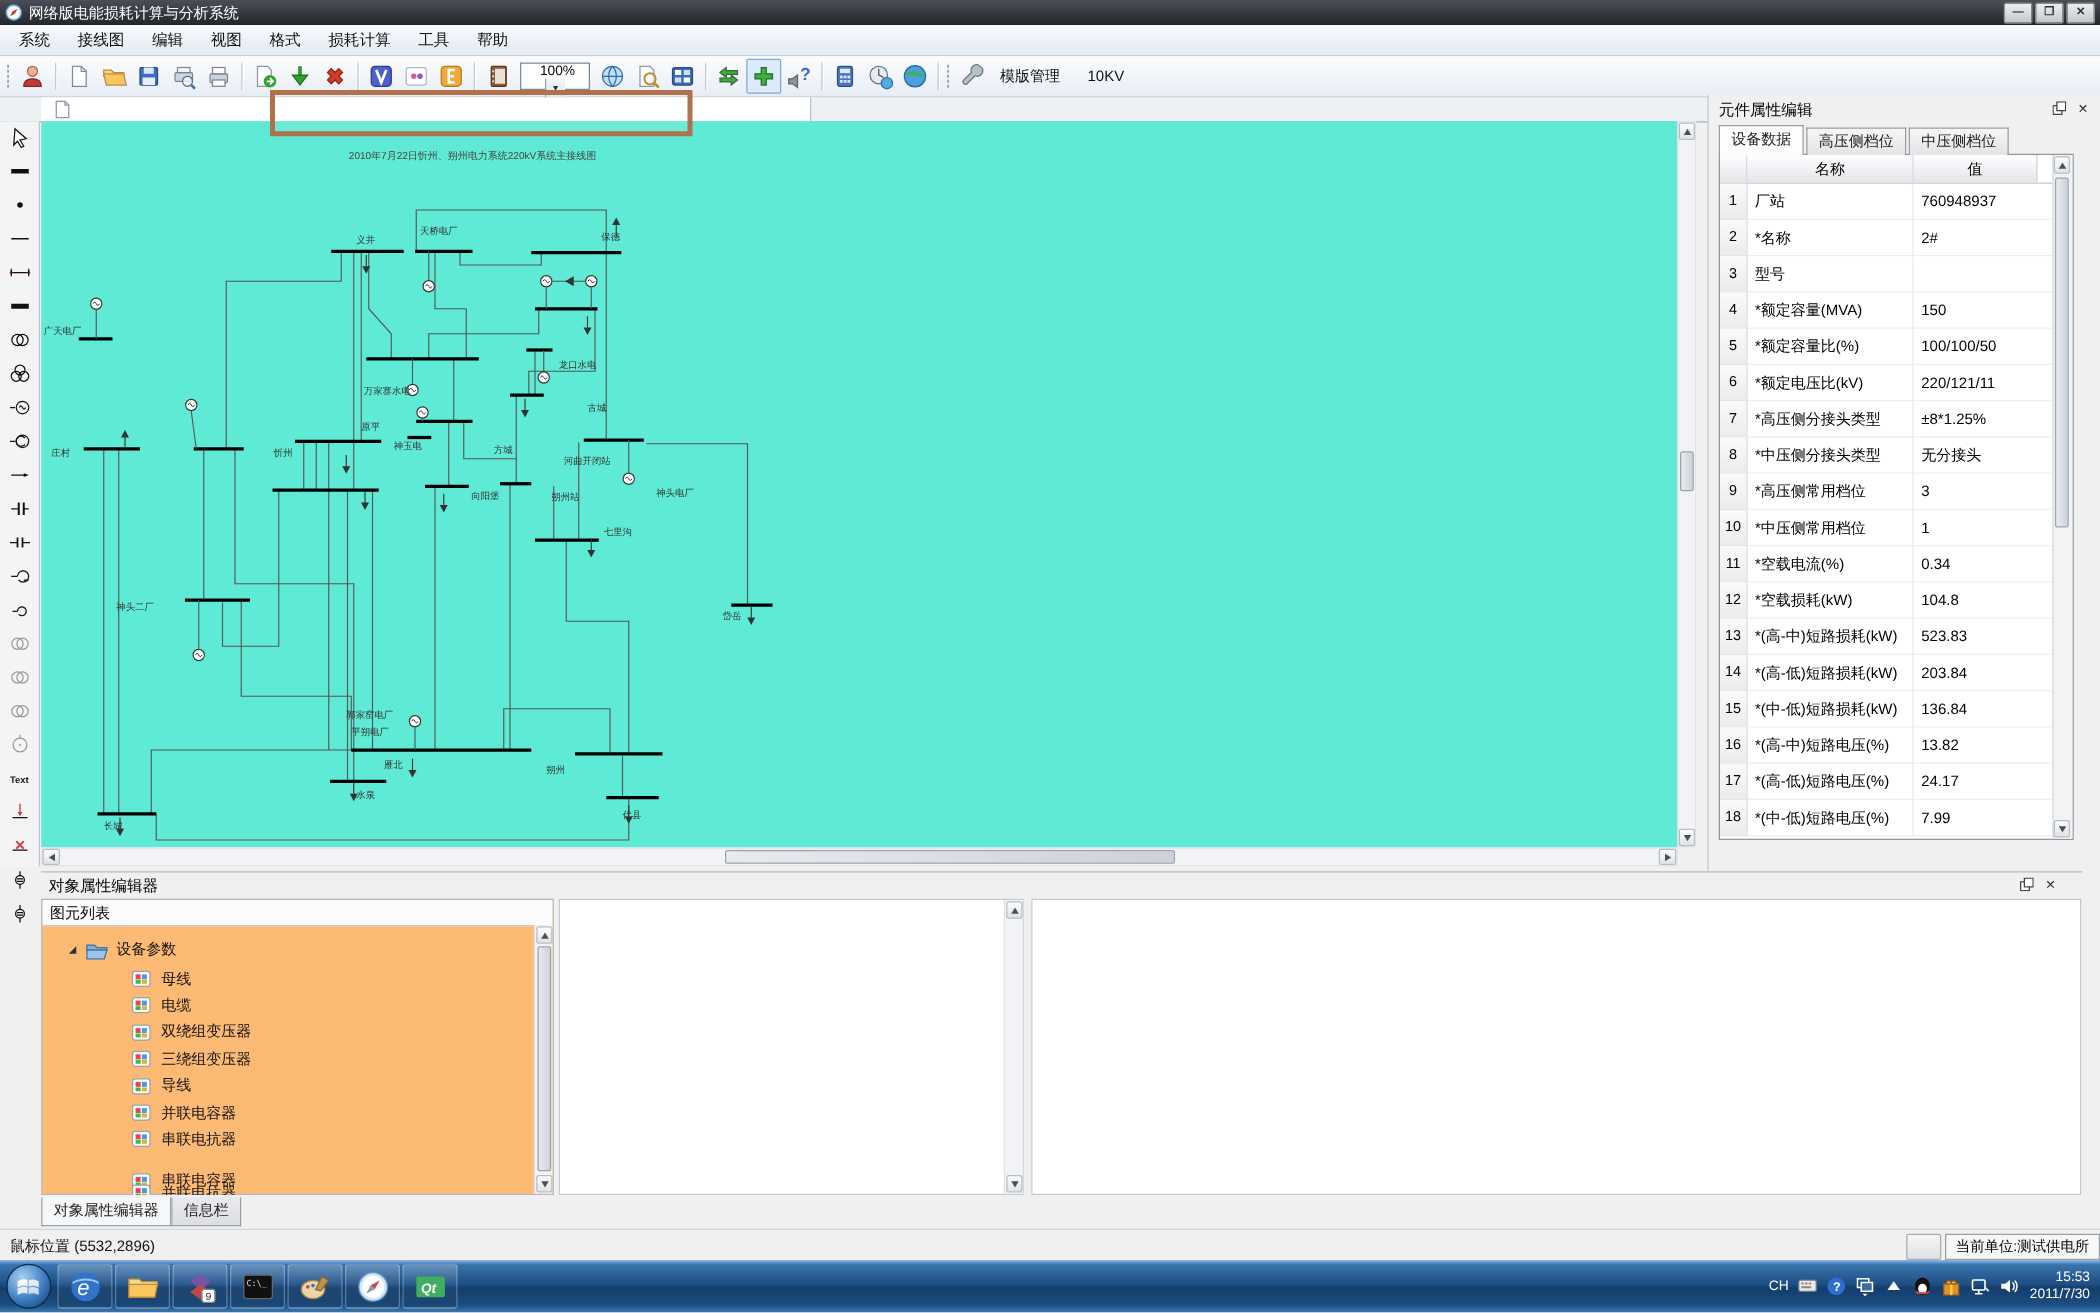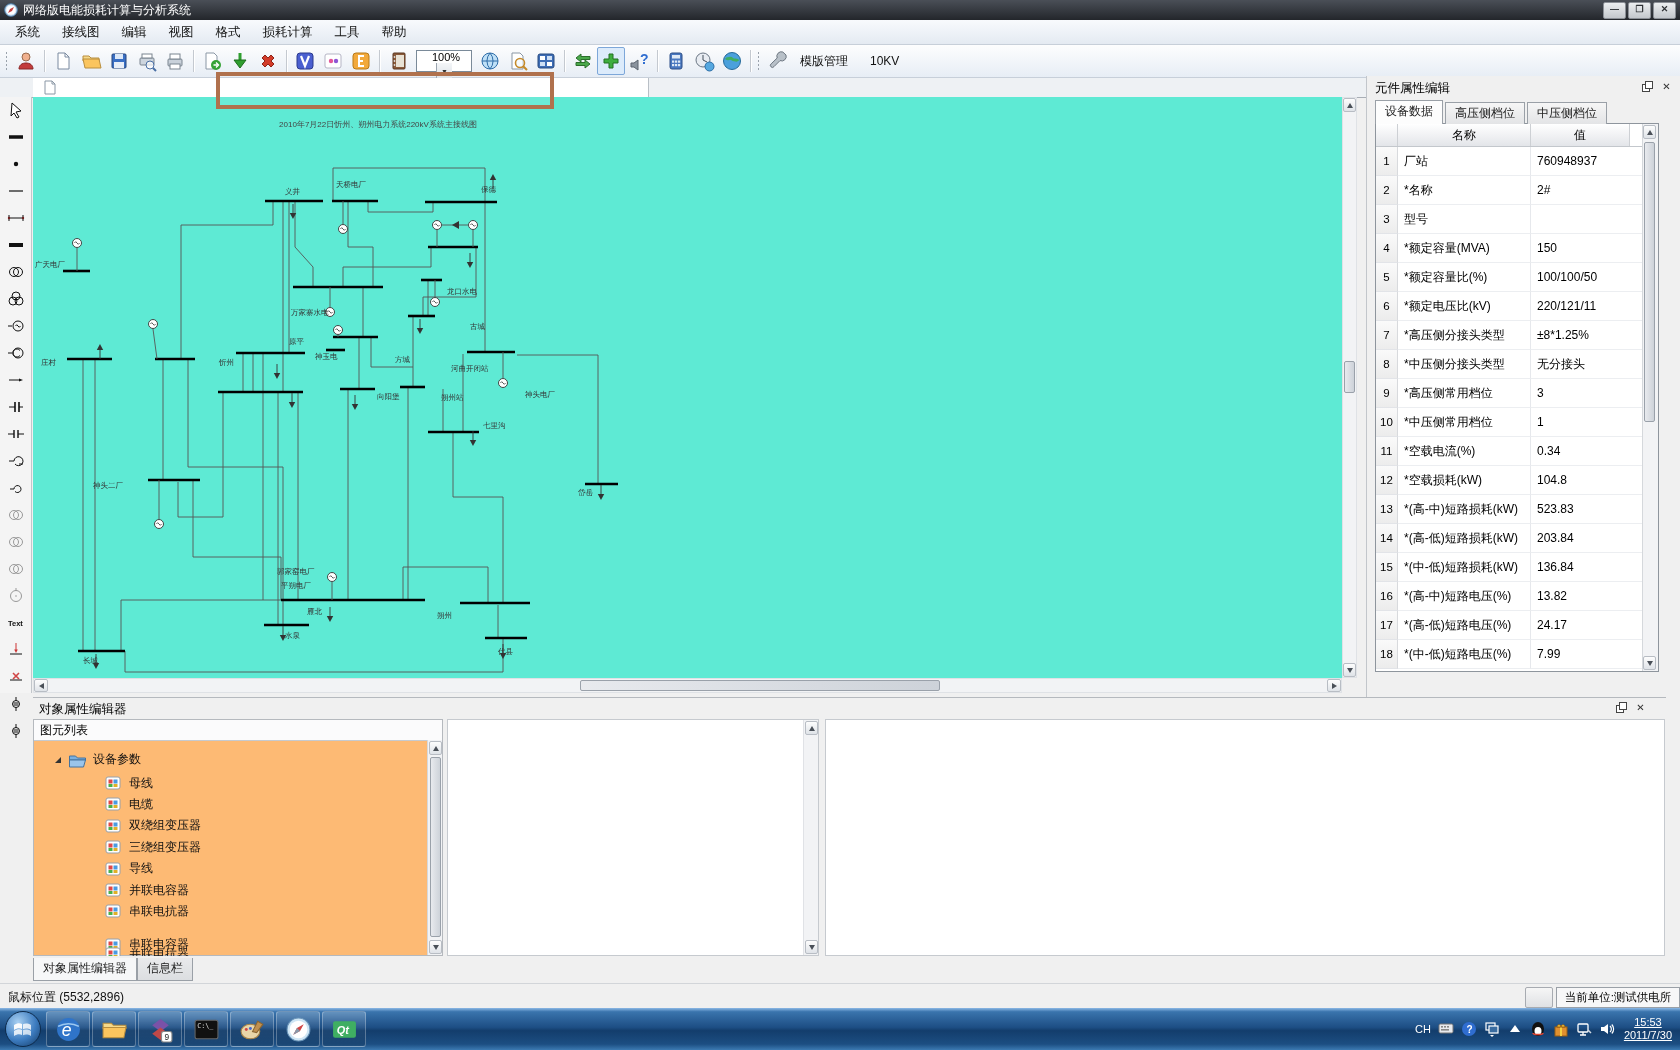--- a/index.html
+++ b/index.html
@@ -102,21 +102,21 @@
     display:flex;align-items:center;}
   #startorb{width:36px;height:36px;border-radius:50%;margin:0 4px 0 5px;position:relative;
     background:radial-gradient(circle at 35% 30%,#a8d0f2,#3d7cc0 55%,#17416f 95%);
     border:1px solid #0d2b4c;box-sizing:border-box;}
   .taskapp{width:44px;height:36px;margin:0 1px;border-radius:3px;
     background:linear-gradient(rgba(255,255,255,.22),rgba(255,255,255,.05) 50%,rgba(0,0,0,.12));
     border:1px solid rgba(255,255,255,.28);display:flex;align-items:center;justify-content:center;box-sizing:border-box;}
   #tray{position:absolute;right:2px;top:0;height:42px;display:flex;align-items:center;gap:7px;}
   .trayicon{display:flex;align-items:center;justify-content:center;}
   #traylang{color:#fff;font-size:11px;}
-  #clockblk{color:#fff;font-size:11px;text-align:center;line-height:13px;margin:0 6px 0 2px;text-decoration:underline;}
+  #clockblk{color:#fff;font-size:11px;text-align:right;line-height:13px;margin:0 6px 0 2px;}
   #watermark{position:absolute;left:1502px;top:1064px;font-size:19px;font-weight:bold;
     color:rgba(35,40,55,.62);z-index:5;letter-spacing:0px;pointer-events:none;font-style:italic;}
   svg{display:block;}
 </style>
 </head>
 <body>
 
 <div id="titlebar" class="abs">
   <span class="appicon">
     <svg width="14" height="14" viewBox="0 0 14 14">

